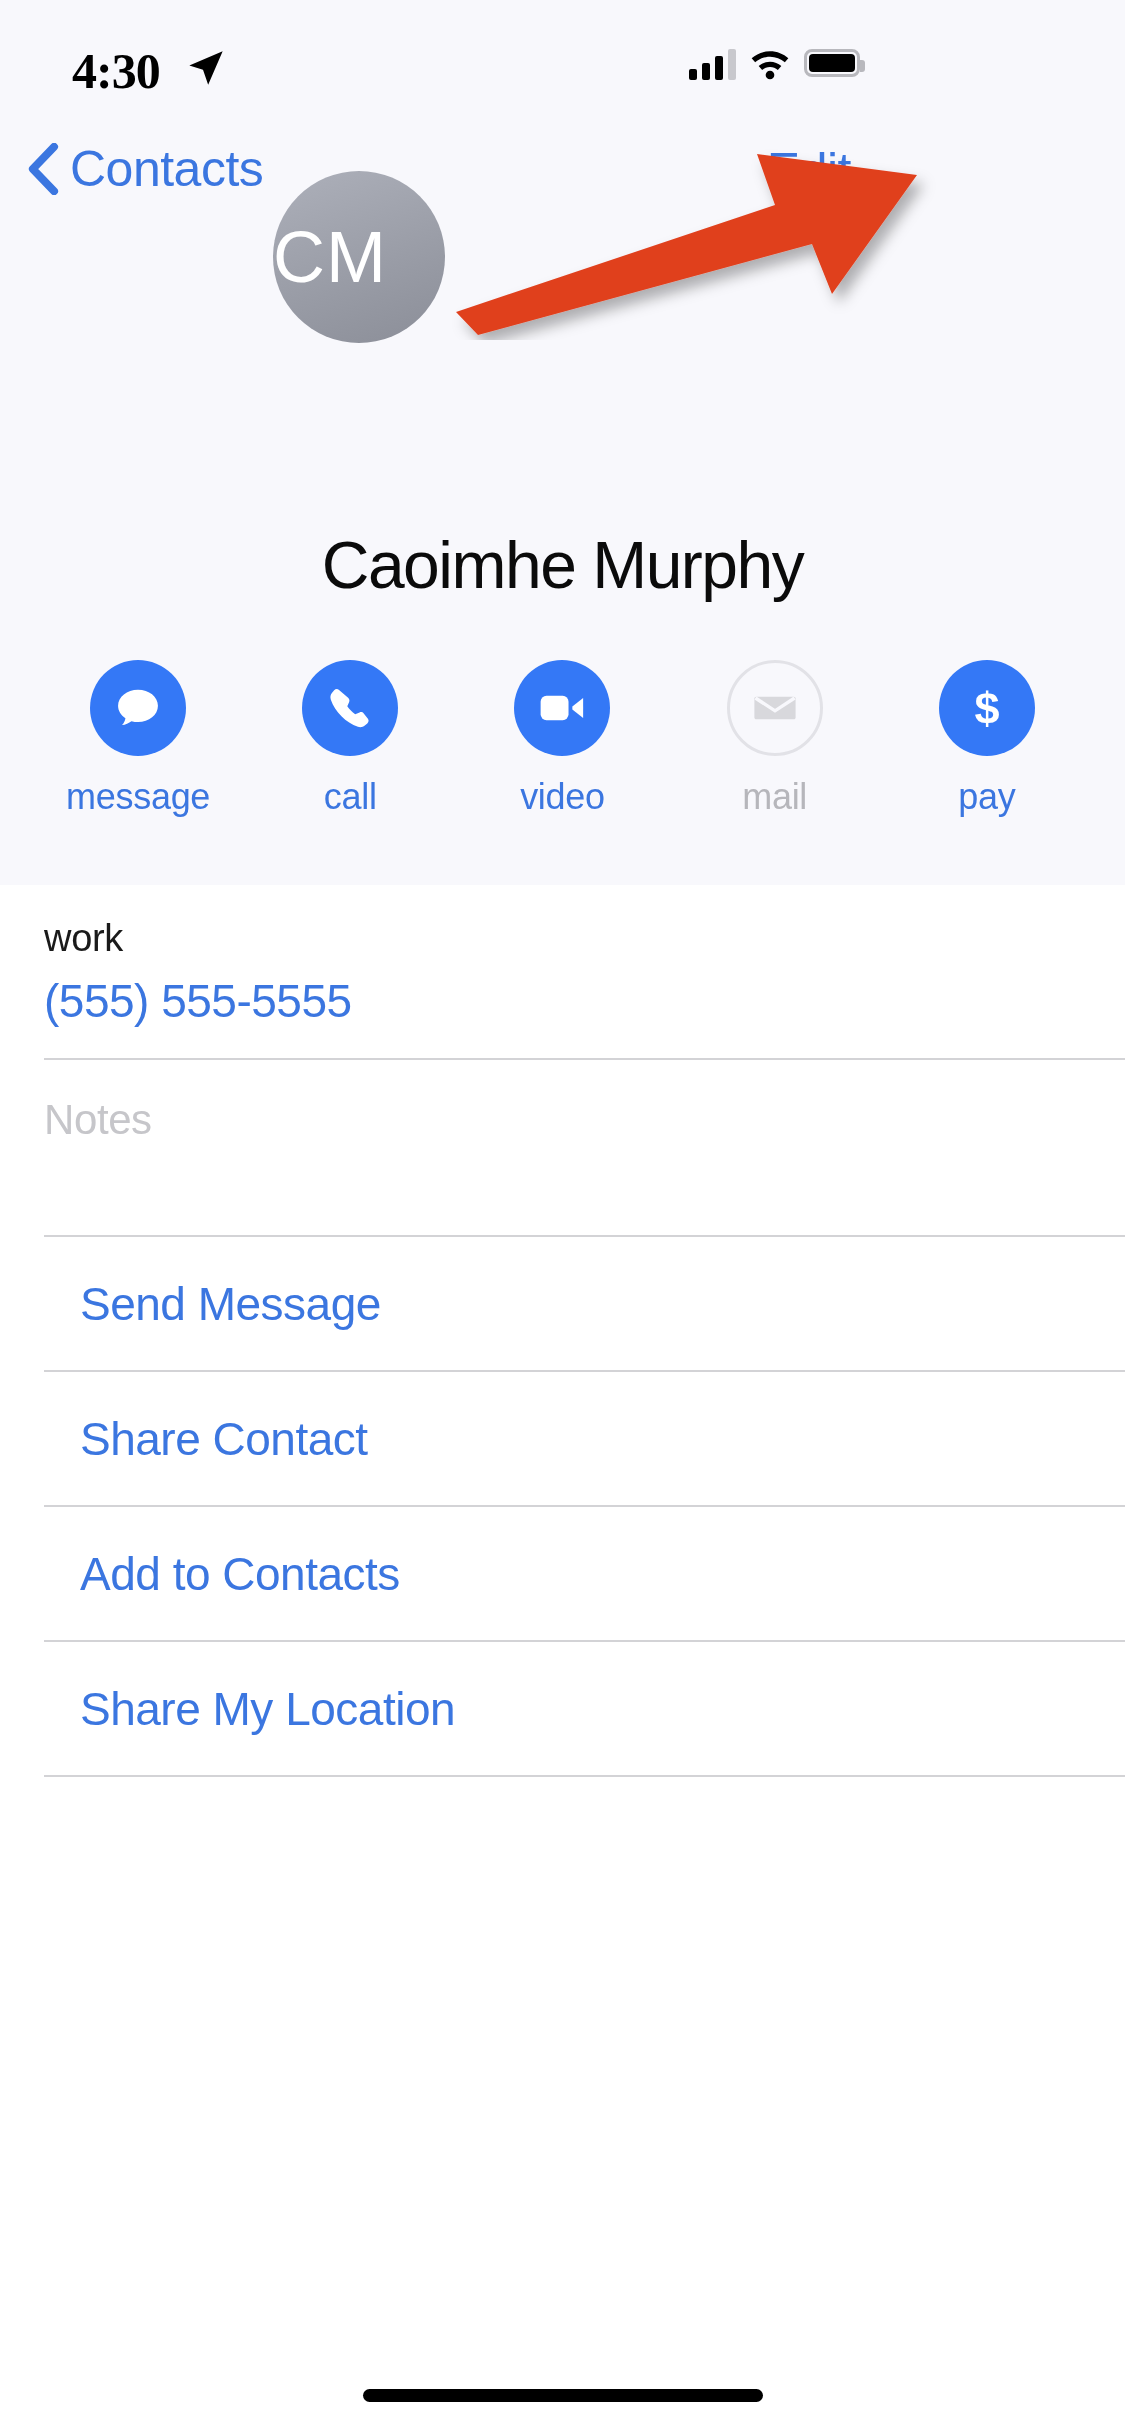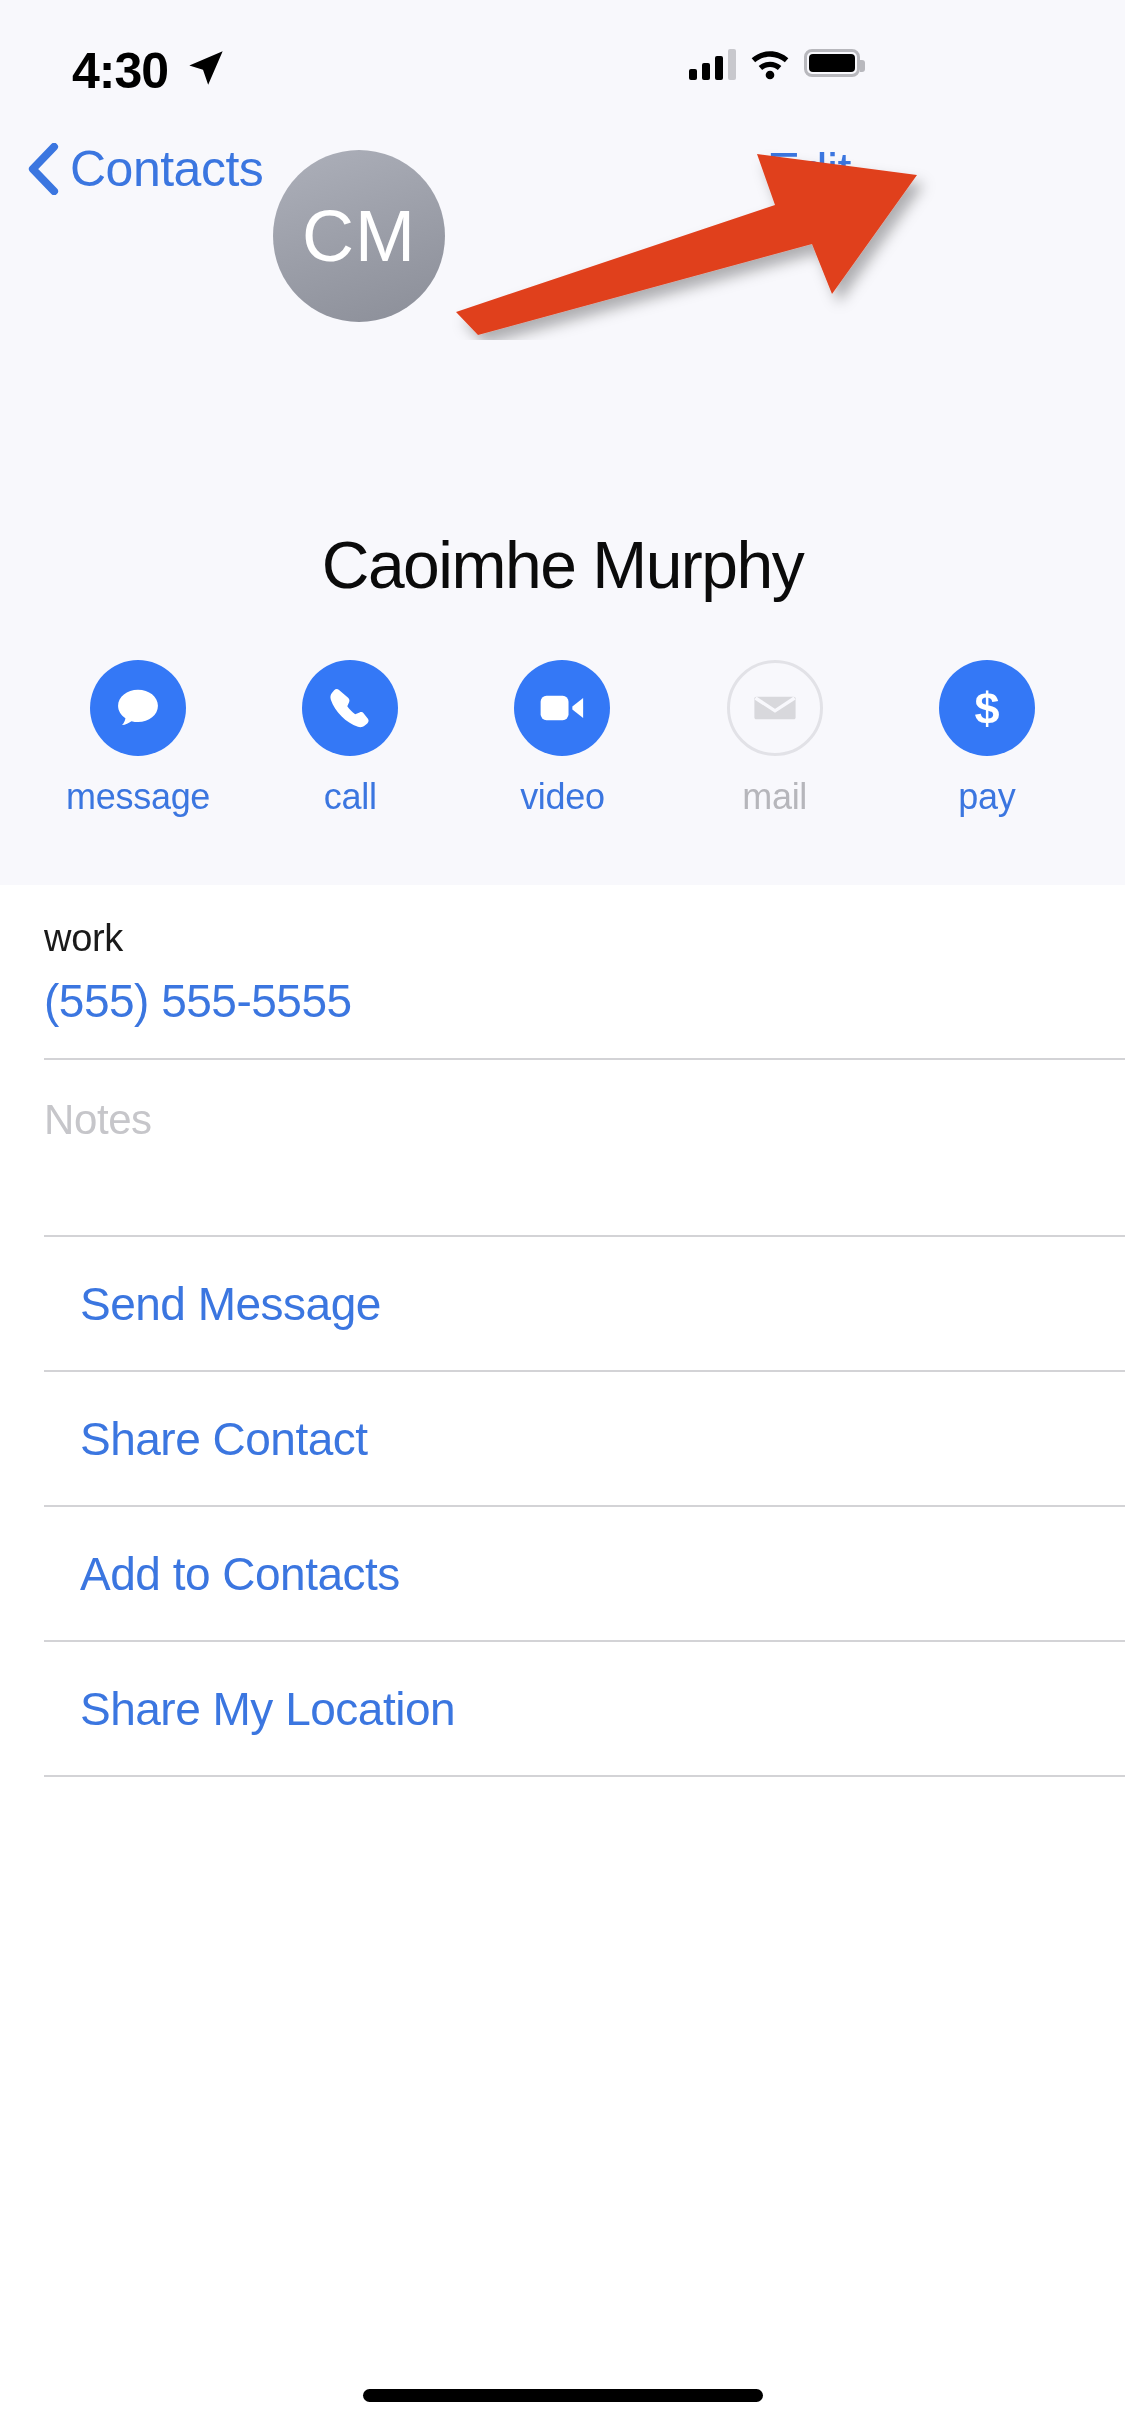--- a/index.html
+++ b/index.html
@@ -12,21 +12,21 @@
   .phone { position:relative; width:1125px; height:2436px; background:#ffffff; }
 
   
   .hero {
     position:absolute; left:0; top:0; width:1125px; height:885px;
     background:#f8f8fc;
   }
 
   
   .statusbar {
-    position:absolute; left:0; top:0; width:918px; height:132px;
+    position:absolute; left:0; top:0; width:918px; height:132px;font-family:Liberation Serif, serif;
   }
   .sb-time {
     position:absolute; left:72px; top:42px;
     font-size:50px; font-weight:bold; color:#000; letter-spacing:-1px;
   }
   .sb-loc {
     position:absolute; left:186px; top:48px; width:40px; height:40px;
   }
   .sb-right {
     position:absolute; right:58px; top:46px;
@@ -57,24 +57,24 @@
     color:#3b76e0; font-size:50px; letter-spacing:-0.5px;
   }
   .chev { width:34px; height:52px; display:block; }
   .edit {
     position:absolute; right:52px; top:2px;
     color:#3b76e0; font-size:50px; letter-spacing:-0.5px;
   }
 
   
   .avatar {
-    position:absolute; left:273px; top:150px;
+    position:absolute; left:273px; top:171px;
     width:172px; height:172px; border-radius:50%;
     background:linear-gradient(160deg,#adb0ba 0%,#9a9da7 55%,#8b8e98 100%);
-    display:flex; align-items:center; justify-content:center;
+    display:flex; align-items:center; justify-content:flex-start;
   }
   .avatar span {
     color:#ffffff; font-size:72px; letter-spacing:1px; font-weight:400;
   }
 
   
   .cname {
     position:absolute; left:0; top:527px; width:1125px;
     text-align:center; font-size:66px; color:#0b0b0b; letter-spacing:-1.5px;
   }

